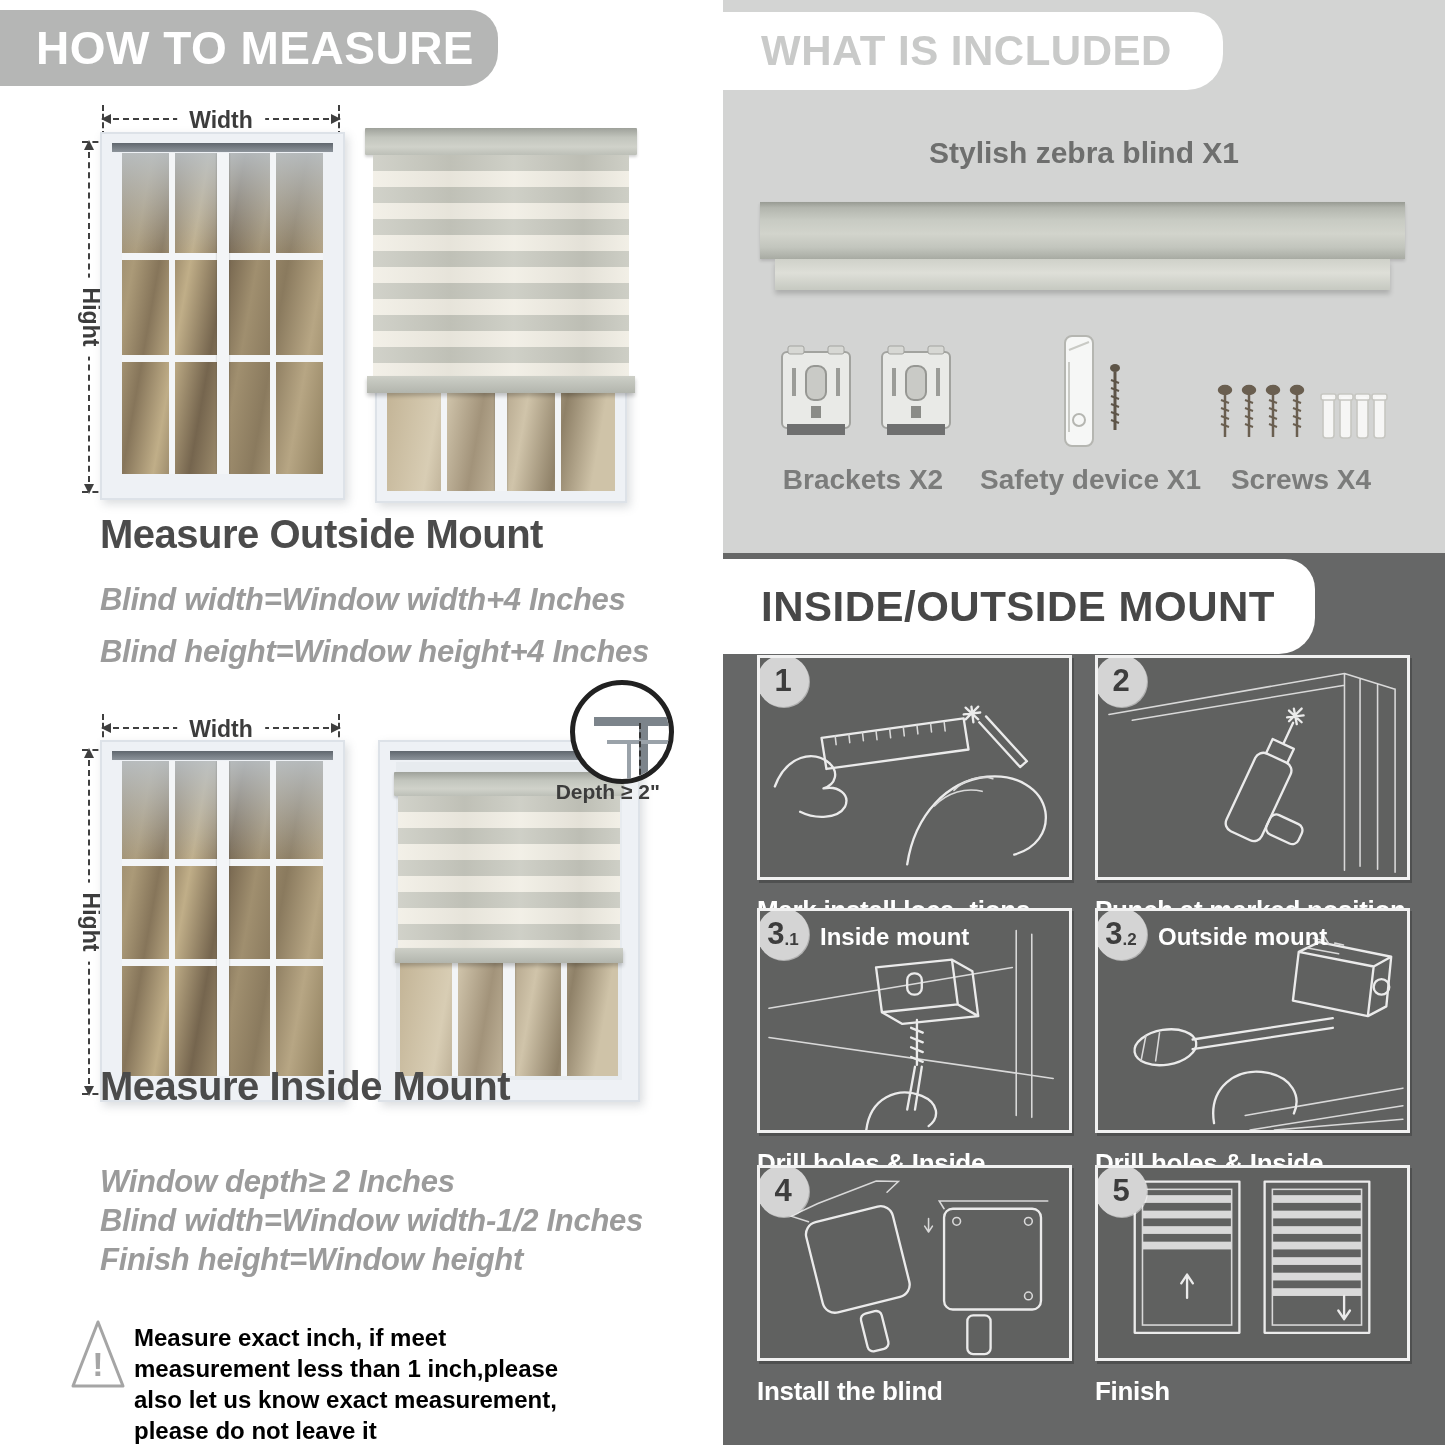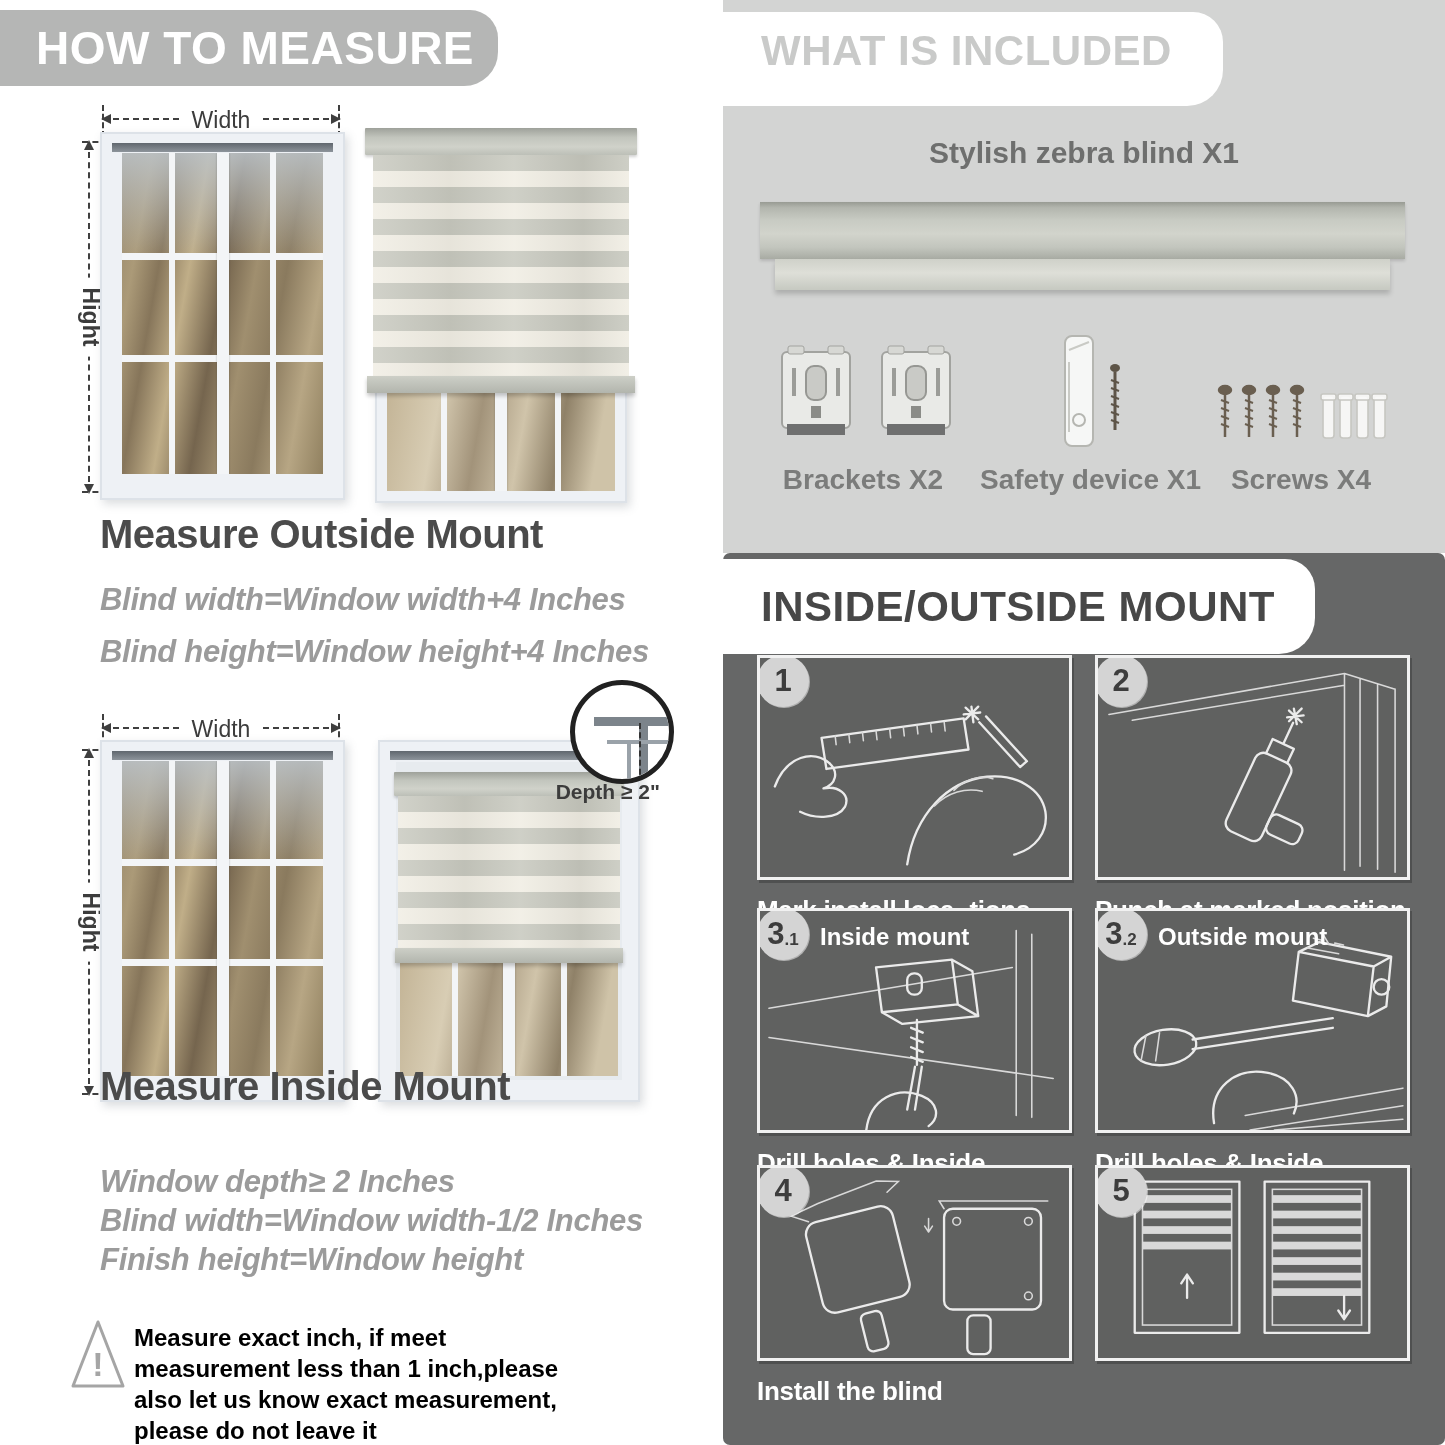--- a/index.html
+++ b/index.html
@@ -2,34 +2,34 @@
 <html><head>
 <meta charset="utf-8">
 <style>
   html,body{margin:0;padding:0;background:#fff;}
   .canvas{position:relative;width:1445px;height:1445px;background:#fff;overflow:hidden;
           font-family:"Liberation Sans",sans-serif;}
   
   .banner-gray{position:absolute;left:0;top:10px;width:498px;height:76px;background:#b5b6b5;
                border-radius:0 28px 34px 0;color:#fff;font-weight:bold;font-size:46px;
                line-height:76px;padding-left:36px;box-sizing:border-box;letter-spacing:.5px;}
-  .banner-included{position:absolute;left:0;top:12px;width:500px;height:94px;background:#fff;
+  .banner-included{position:absolute;left:0;top:12px;width:500px;height:78px;background:#fff;
                border-radius:0 30px 36px 0;color:#c9cac9;font-weight:bold;font-size:42px;
                line-height:78px;padding-left:38px;box-sizing:border-box;letter-spacing:.5px;}
   .banner-mount{position:absolute;left:0;top:6px;width:592px;height:95px;background:#fff;
                border-radius:0 30px 36px 0;color:#474747;font-weight:bold;font-size:42px;
                line-height:95px;padding-left:38px;box-sizing:border-box;letter-spacing:.5px;}
   
   .dim-h{position:absolute;height:0;border-top:2px dashed #3f3f3f;}
   .dim-h .ah{position:absolute;top:-6px;width:0;height:0;border:5px solid transparent;}
   .dim-h .ah.l{left:-2px;border-right:10px solid #3f3f3f;border-left:none;}
   .dim-h .ah.r{right:-2px;border-left:10px solid #3f3f3f;border-right:none;}
   .dim-h .tick{position:absolute;width:0;border-left:2px dashed #3f3f3f;height:32px;top:-15px;}
   .dim-h .dim-label{position:absolute;top:-15px;left:50%;transform:translateX(-50%);
-       background:#fff;padding:0 12px;font-weight:normal;font-size:23px;color:#3c3c3c;line-height:30px;}
+       background:#fff;padding:0 12px;font-weight:bold;font-size:23px;color:#3c3c3c;line-height:30px;}
   .dim-v{position:absolute;width:0;border-left:2px dashed #3f3f3f;}
   .dim-v .av{position:absolute;left:-6px;width:0;height:0;border:5px solid transparent;}
   .dim-v .av.t{top:-2px;border-bottom:10px solid #3f3f3f;border-top:none;}
   .dim-v .av.b{bottom:-2px;border-top:10px solid #3f3f3f;border-bottom:none;}
   .dim-v .htick{position:absolute;height:0;border-top:2px dashed #3f3f3f;width:58px;left:-8px;}
   .dim-v .dim-label{position:absolute;left:50%;top:50%;transform:translate(-50%,-50%);
        writing-mode:vertical-rl;background:#fff;padding:10px 0;font-weight:bold;font-size:23px;color:#3c3c3c;}
   
   .winframe{position:absolute;background:#eef1f5;box-shadow:inset 0 0 0 2px #dde2e8,3px 4px 9px rgba(90,100,110,.22);}
   .winrail{position:absolute;height:9px;background:linear-gradient(#60676e,#8d949b);z-index:2;}
@@ -57,21 +57,21 @@
   .right{position:absolute;left:723px;top:0;width:722px;height:1445px;}
   .included{position:absolute;left:0;top:0;width:722px;height:553px;background:#d3d4d3;}
   .product-title{position:absolute;left:0;right:0;top:136px;text-align:center;
        font-weight:bold;font-size:30px;color:#6e6f6e;}
   .rail-main{position:absolute;left:37px;top:202px;width:645px;height:57px;
        background:linear-gradient(180deg,#989b93,#b3b6ae 10%,#c8cbc3 32%,#d2d4cc 56%,#c2c5bd 80%,#a8aba3);
        box-shadow:0 2px 3px rgba(0,0,0,.15);}
   .rail-sub{position:absolute;left:52px;top:259px;width:615px;height:31px;
        background:linear-gradient(180deg,#cfd1c9,#dedfd8 45%,#c6c9c1);box-shadow:0 4px 5px rgba(0,0,0,.18);}
   .item-label{position:absolute;top:464px;text-align:center;font-weight:bold;font-size:28px;color:#7b7c7b;}
-  .mount{position:absolute;left:0;top:553px;width:722px;height:892px;background:#666767;border-radius:7px;}
+  .mount{position:absolute;left:0;top:553px;width:722px;height:892px;background:#666767;}
   .cell{position:absolute;width:315px;}
   .panel{position:relative;border:3px solid #f1f1f1;background:#606160;box-sizing:border-box;
          box-shadow:2px 3px 0 rgba(0,0,0,.22);overflow:hidden;}
   .panel.tall{height:225px;} .panel.short{height:196px;}
   .badge{position:absolute;top:-3px;left:-3px;width:52px;height:52px;border-radius:50%;
          background:#d4d4d4;display:flex;align-items:center;justify-content:center;z-index:2;
          color:#3d3d3d;box-shadow:1px 1px 0 rgba(255,255,255,.5);}
   .b-main{font-size:31px;font-weight:bold;}
   .b-sub{font-size:17px;font-weight:bold;margin-top:12px;}
   .panel-label{position:absolute;top:12px;left:60px;font-weight:bold;font-size:24px;color:#fff;z-index:2;}
@@ -414,18 +414,19 @@
             <rect class="stripe" x="178" y="28" width="92" height="8"></rect>
             <rect class="stripe" x="178" y="44" width="92" height="8"></rect>
             <rect class="stripe" x="178" y="60" width="92" height="8"></rect>
             <rect class="stripe" x="178" y="76" width="92" height="8"></rect>
             <rect class="stripe" x="178" y="92" width="92" height="8"></rect>
             <rect class="stripe" x="178" y="108" width="92" height="8"></rect>
             <rect class="stripe" x="178" y="124" width="92" height="8"></rect>
             <path class="lineart" d="M252,132 v24 m0,0 l-6,-9 m6,9 l6,-9"></path>
           </svg>
         </div>
+        <div class="caption">Finish</div>
       </div>
 
     </div>
   </div>
 
 </div>
 
 </body></html>

